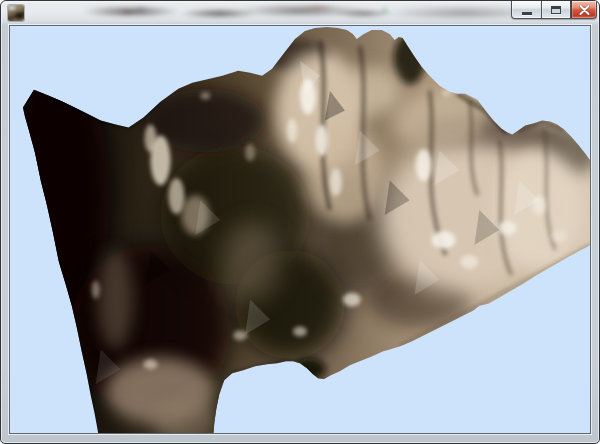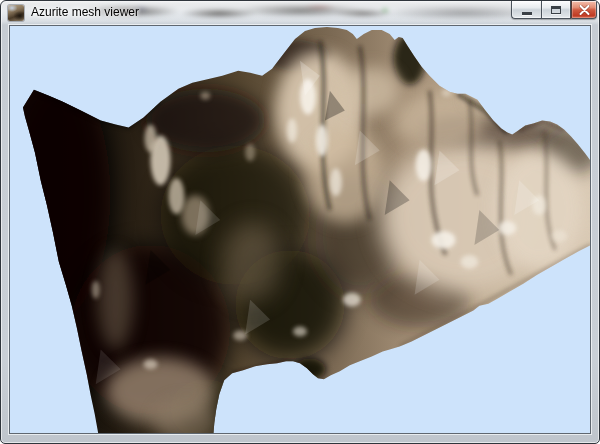--- a/index.html
+++ b/index.html
@@ -79,21 +79,20 @@
 </style>
 </head>
 <body>
 
 <div class="window">
 
   <div class="titlebar">
     <div class="smudges"></div>
     <div class="sheen"></div>
     <div class="app-icon"></div>
-    <span class="title-text">Azurite mesh viewer</span>
   </div>
 
   <div class="controls">
     <div class="ctrl min">
       <span class="glyph-min"></span>
     </div>
     <div class="ctrl max">
       <span class="glyph-max"></span>
     </div>
     <div class="ctrl close">

